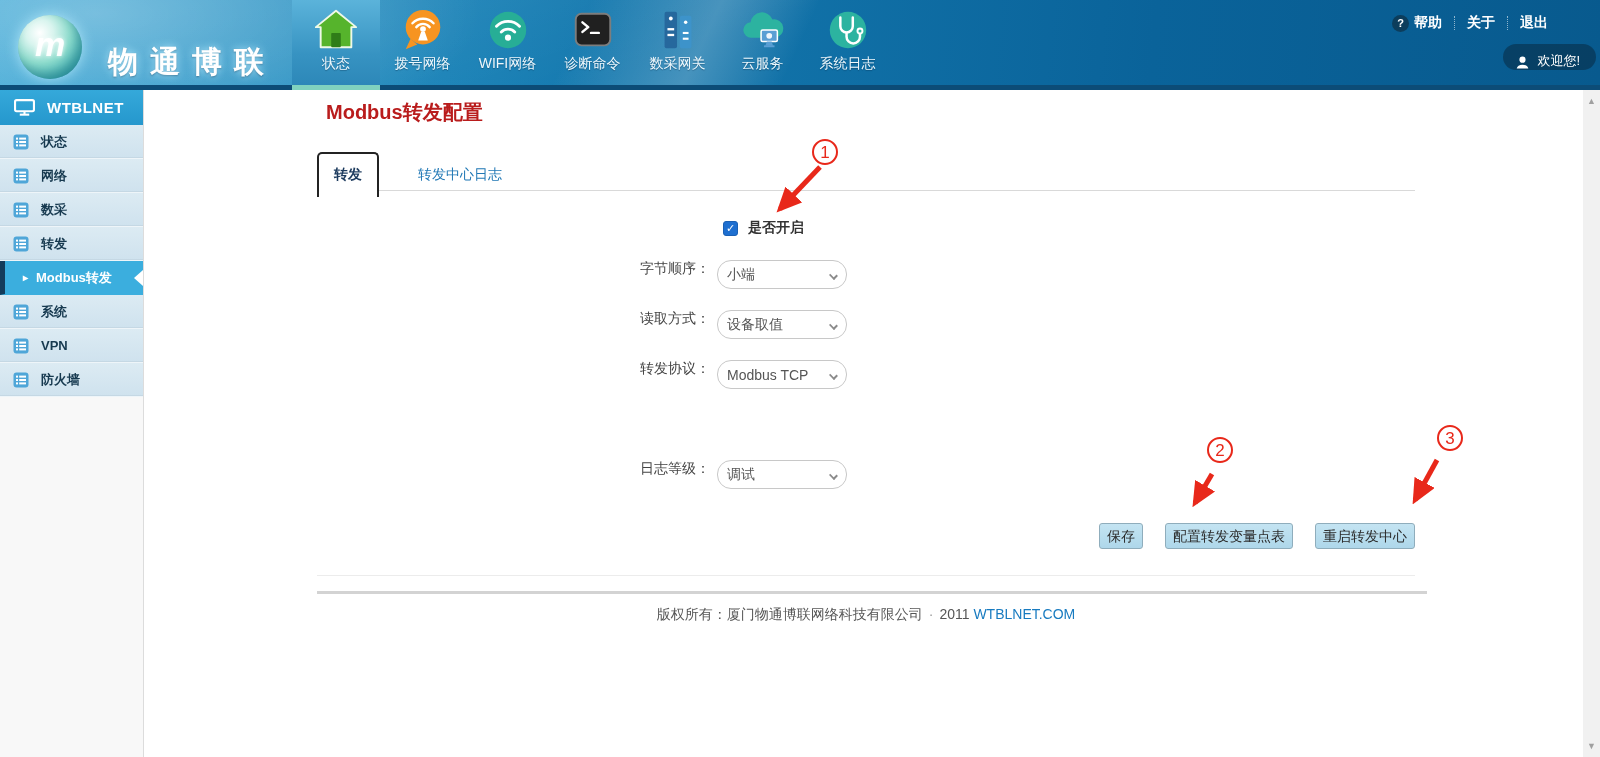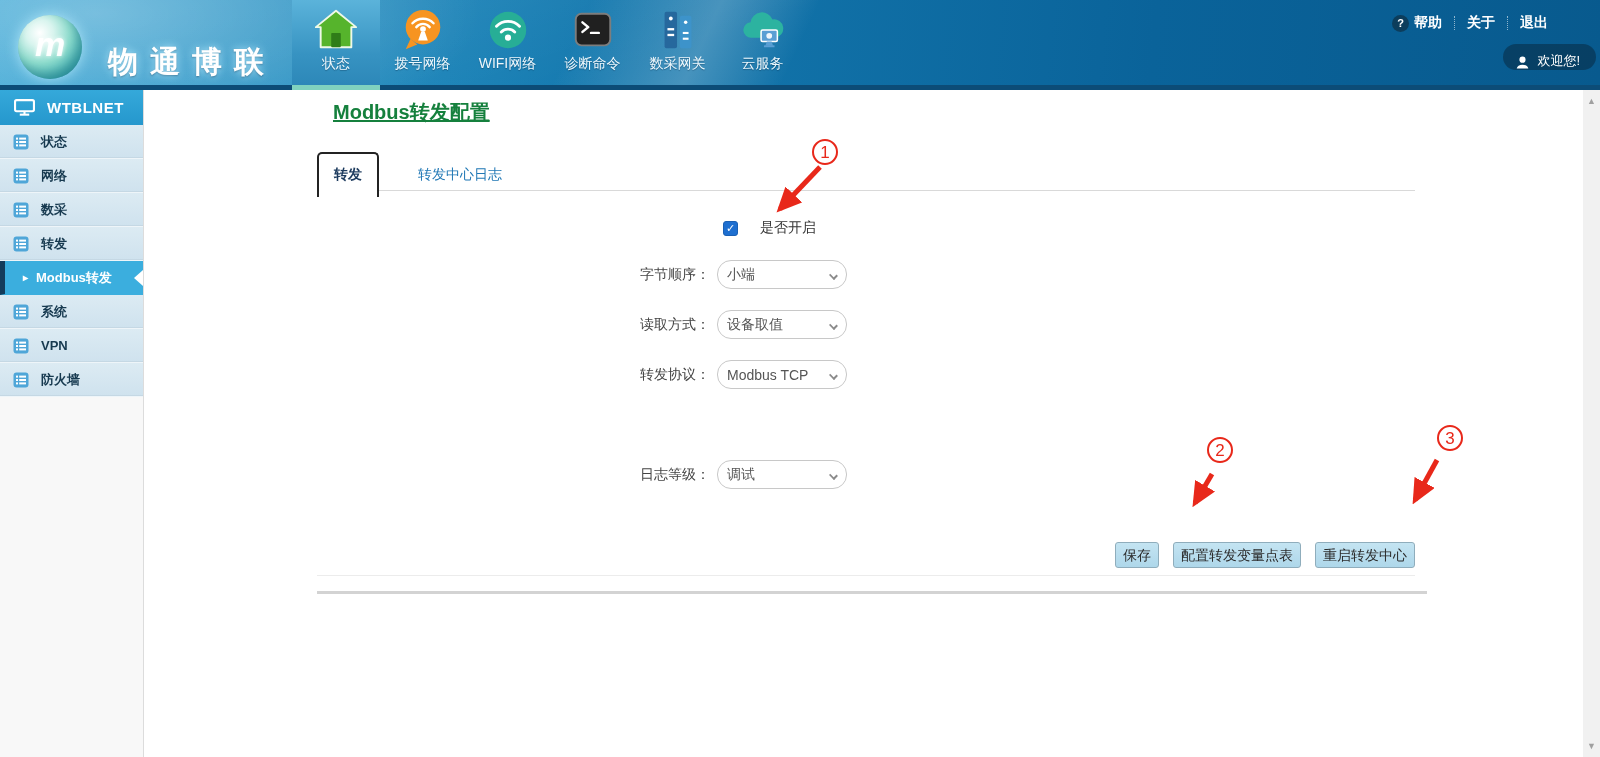--- a/index.html
+++ b/index.html
@@ -46,36 +46,36 @@
   .sidebar-brand { height:35px; background:linear-gradient(180deg,#35a9da,#2597cd); display:flex; align-items:center; padding-left:14px; color:#fff; font-size:15px; font-weight:bold; letter-spacing:.5px; }
   .sidebar-brand svg { margin-right:12px; }
   .side-item { height:34px; display:flex; align-items:center; padding-left:13px; background:linear-gradient(180deg,#dcebf3,#cfe2ee); border-bottom:1px solid #eef5f9; box-shadow:inset 0 -1px 0 #c5d8e4; color:#16394f; font-size:13px; font-weight:bold; cursor:pointer; position:relative; }
   .side-item svg { margin-right:12px; flex:0 0 auto; }
   .side-item.active { background:#3baede; color:#fff; border-left:5px solid #143c5a; padding-left:18px; box-shadow:none; border-bottom:1px solid #3baede; }
   .side-caret { color:#fff; font-size:10px; margin-right:8px; }
   .side-notch { position:absolute; right:0; top:50%; margin-top:-8px; width:0; height:0; border-top:8px solid transparent; border-bottom:8px solid transparent; border-right:9px solid #ffffff; }
 
   
   .main { position:absolute; left:184px; top:90px; width:1399px; height:667px; background:#fff; }
-  .page-title { position:absolute; left:149px; top:9px; font-size:20px; font-weight:bold; color:#15803d;text-decoration:underline; }
+  .page-title { position:absolute; left:142px; top:9px; font-size:20px; font-weight:bold; color:#b91c1c; }
 
   .tab-line { position:absolute; left:133px; top:100px; width:1098px; height:1px; background:#d9d9d9; }
   .tab-active { position:absolute; left:133px; top:62px; width:62px; height:45px; background:#fff; border:2px solid #232323; border-bottom:none; border-radius:5px 5px 0 0; z-index:2; text-align:center; line-height:41px; font-size:14px; font-weight:bold; color:#1d3b5e; cursor:default; }
   .tab-inactive { position:absolute; left:206px; top:62px; height:38px; line-height:24px; padding-top:10px; font-size:14px; color:#2178b5; cursor:pointer;margin-left:28px; }
 
   .enable-row { position:absolute; left:539px; top:129px; display:flex; align-items:center; }
   .checkbox { width:15px; height:15px; border-radius:3px; background:#1e6fd0; border:1px solid #1a60b4; color:#fff; font-size:11px; line-height:13px; text-align:center; cursor:pointer; }
-  .enable-label { margin-left:22px; font-size:14px; color:#333; }
-
-  .form-row { position:absolute; left:280px; height:29px; display:flex; align-items:center; }
+  .enable-label { margin-left:10px; font-size:14px; color:#333;font-weight:bold; }
+
+  .form-row { position:absolute; left:280px; height:29px; display:flex; }
   .form-label { width:246px; text-align:right; font-size:14px; color:#444; }
   .select { margin-left:7px; width:130px; height:29px; border:1px solid #c8c8c8; border-radius:14px; background:#fff; display:flex; align-items:center; padding:0 9px; font-size:14px; color:#555; cursor:pointer; position:relative; }
   .select .chev { position:absolute; right:9px; top:11px; width:7px; height:7px; border-right:2px solid #8a8a8a; border-bottom:2px solid #8a8a8a; transform:rotate(45deg) scaleY(.8); }
 
-  .btn-row { position:absolute; left:133px; top:452px; width:1098px; display:flex; justify-content:flex-end; gap:14px; }
+  .btn-row { position:absolute; left:133px; top:433px; width:1098px; display:flex; justify-content:flex-end; gap:22px; }
   .btn { height:26px; background:linear-gradient(180deg,#c4e4f2,#aed7ea); border:1px solid #8fadbc; border-radius:3px; font-size:14px; color:#2b2b2b; padding:0 7px; line-height:24px; cursor:pointer; font-family:"Liberation Sans",sans-serif; }
 
   .hline1 { position:absolute; left:133px; top:485px; width:1098px; height:1px; background:#ececec; }
   .hline2 { position:absolute; left:133px; top:501px; width:1110px; height:3px; background:#d3d3d3; }
   .footer-text { position:absolute; left:133px; top:516px; width:1098px; text-align:center; font-size:14px; color:#565656; }
   .footer-text .dot { color:#9a9a9a; margin:0 6px; }
   .footer-link { color:#187bc0; text-decoration:none; cursor:pointer; }
 
   
   .scrollbar { position:absolute; right:0; top:90px; width:17px; height:667px; background:#f1f1f1; }
@@ -151,20 +151,30 @@
       <div class="nav-item">
         <svg class="nav-icon" viewBox="0 0 48 48">
           <path d="M37 32 H12 a8 8 0 0 1-1-16 12 12 0 0 1 23-3 8.5 8.5 0 0 1 3 19z" fill="#2cb3a0"></path>
           <rect x="22" y="24" width="17" height="12" rx="1.6" fill="#5a9fd4" stroke="#fff" stroke-width="1.6"></rect>
           <circle cx="30.5" cy="30" r="3" fill="#fff" opacity=".9"></circle>
           <path d="M28 36 h5 l1.5 4.5 h-8 z" fill="#5a9fd4"></path>
           <path d="M25 41 h11" stroke="#5a9fd4" stroke-width="2"></path>
         </svg>
         <span class="nav-label">云服务</span>
       </div>
+      <div class="nav-item">
+        <svg class="nav-icon" viewBox="0 0 48 48">
+          <circle cx="24" cy="24" r="19" fill="#2cb3a0"></circle>
+          <path d="M16 11 v9 a6.5 6.5 0 0 0 13 0 v-9" stroke="#fff" stroke-width="2.6" fill="none" stroke-linecap="round"></path>
+          <path d="M22.5 27 v4 a7 7 0 0 0 14 0 v-2.5" stroke="#fff" stroke-width="2.6" fill="none" stroke-linecap="round"></path>
+          <circle cx="36.5" cy="25" r="3.6" fill="#fff"></circle>
+          <circle cx="36.5" cy="25" r="1.6" fill="#2cb3a0"></circle>
+        </svg>
+        <span class="nav-label">系统日志</span>
+      </div>
     </div>
 
     <div class="user-links">
       <span class="help-badge">?</span>
       <span class="user-link">帮助</span>
       <span class="user-sep"></span>
       <span class="user-link">关于</span>
       <span class="user-sep"></span>
       <span class="user-link">退出</span>
     </div>
@@ -322,20 +332,24 @@
     </div>
 
     <div class="btn-row">
       <button class="btn">保存</button>
       <button class="btn">配置转发变量点表</button>
       <button class="btn">重启转发中心</button>
     </div>
 
     <div class="hline1"></div>
     <div class="hline2"></div>
+    <div class="footer-text">
+      <span>版权所有：厦门物通博联网络科技有限公司</span><span class="dot">·</span><span>2011</span>
+      <span class="footer-link">WTBLNET.COM</span>
+    </div>
   </div>
 
   <div class="scrollbar">
     <span class="scroll-arrow up">▲</span>
     <span class="scroll-arrow down">▼</span>
   </div>
 
   <svg id="arrow-overlay">
     <defs>
       <marker id="ah" markerWidth="5" markerHeight="4.6" refX="4" refY="2.3" orient="auto" markerUnits="strokeWidth">

